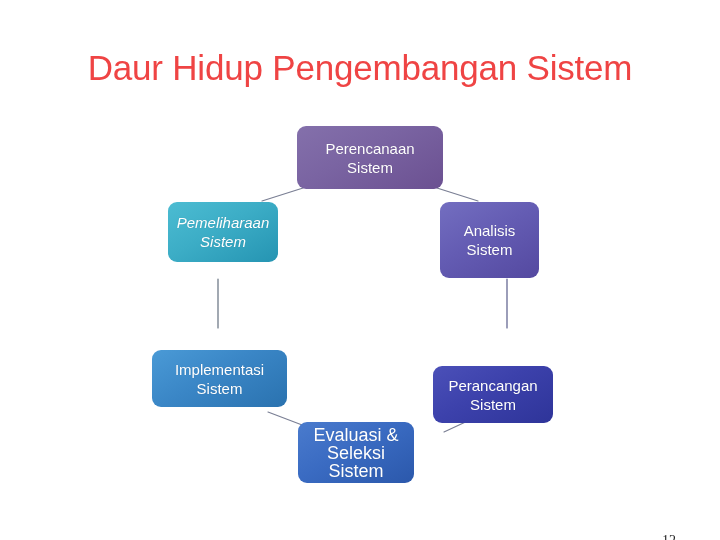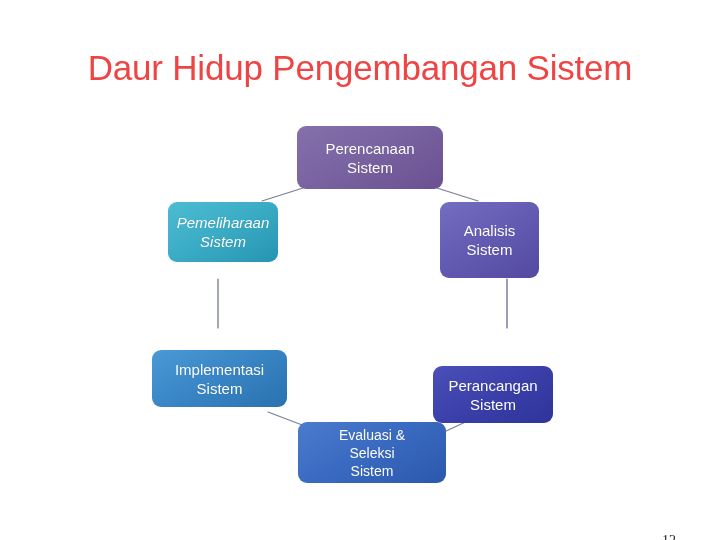--- a/index.html
+++ b/index.html
@@ -85,23 +85,23 @@
   #node-implementasi {
     left: 152px; top: 350px; width: 135px; height: 57px;
     background: linear-gradient(150deg, #4a9ad6 0%, #3a86c6 45%, #2a72af 100%);
   }
   #node-perancangan {
     left: 433px; top: 350px; width: 120px; height: 57px;
     background: linear-gradient(150deg, #4b50b8 0%, #3c41ab 45%, #2e3499 100%);
     margin-top: 16px;
   }
   #node-evaluasi {
-    left: 298px; top: 422px; width: 148px; height: 61px;
+    left: 298px; top: 422px; width: 116px; height: 61px;
     background: linear-gradient(150deg, #4a7bcd 0%, #3a6bc2 45%, #2b58ab 100%);
-    font-size: 14px;
+    font-size: 18px;
     line-height: 18px;
   }
 
   
   #page-number {
     position: absolute;
     right: 44px;
     top: 533px;
     font-family: "Liberation Serif", serif;
     font-size: 14px;

